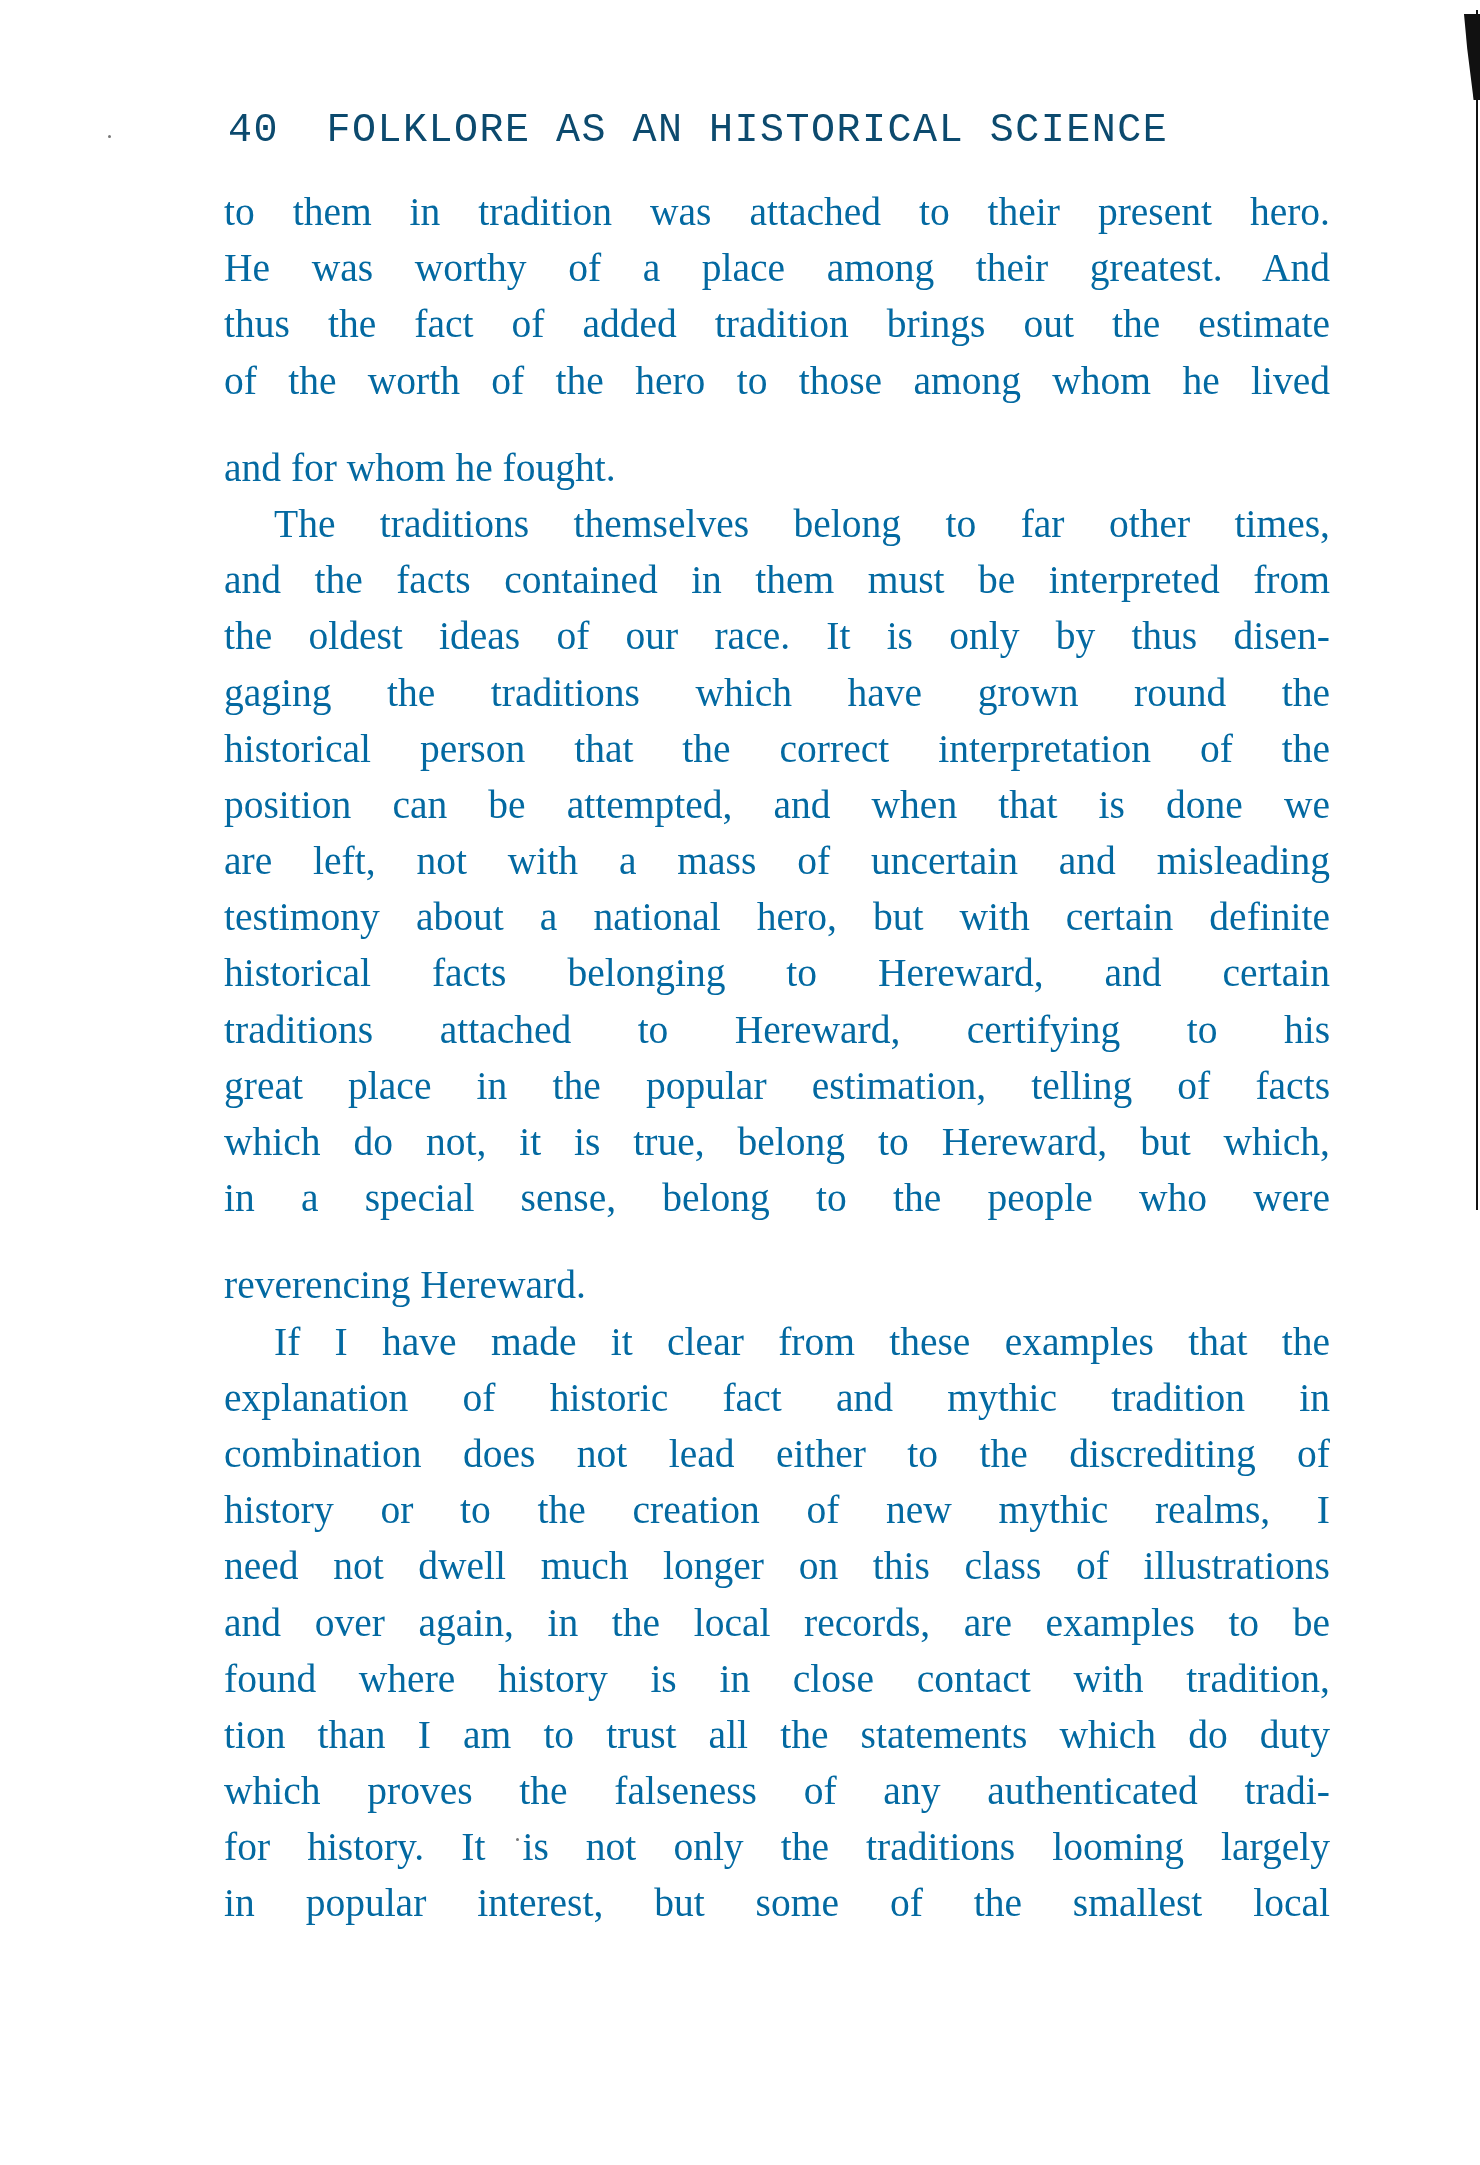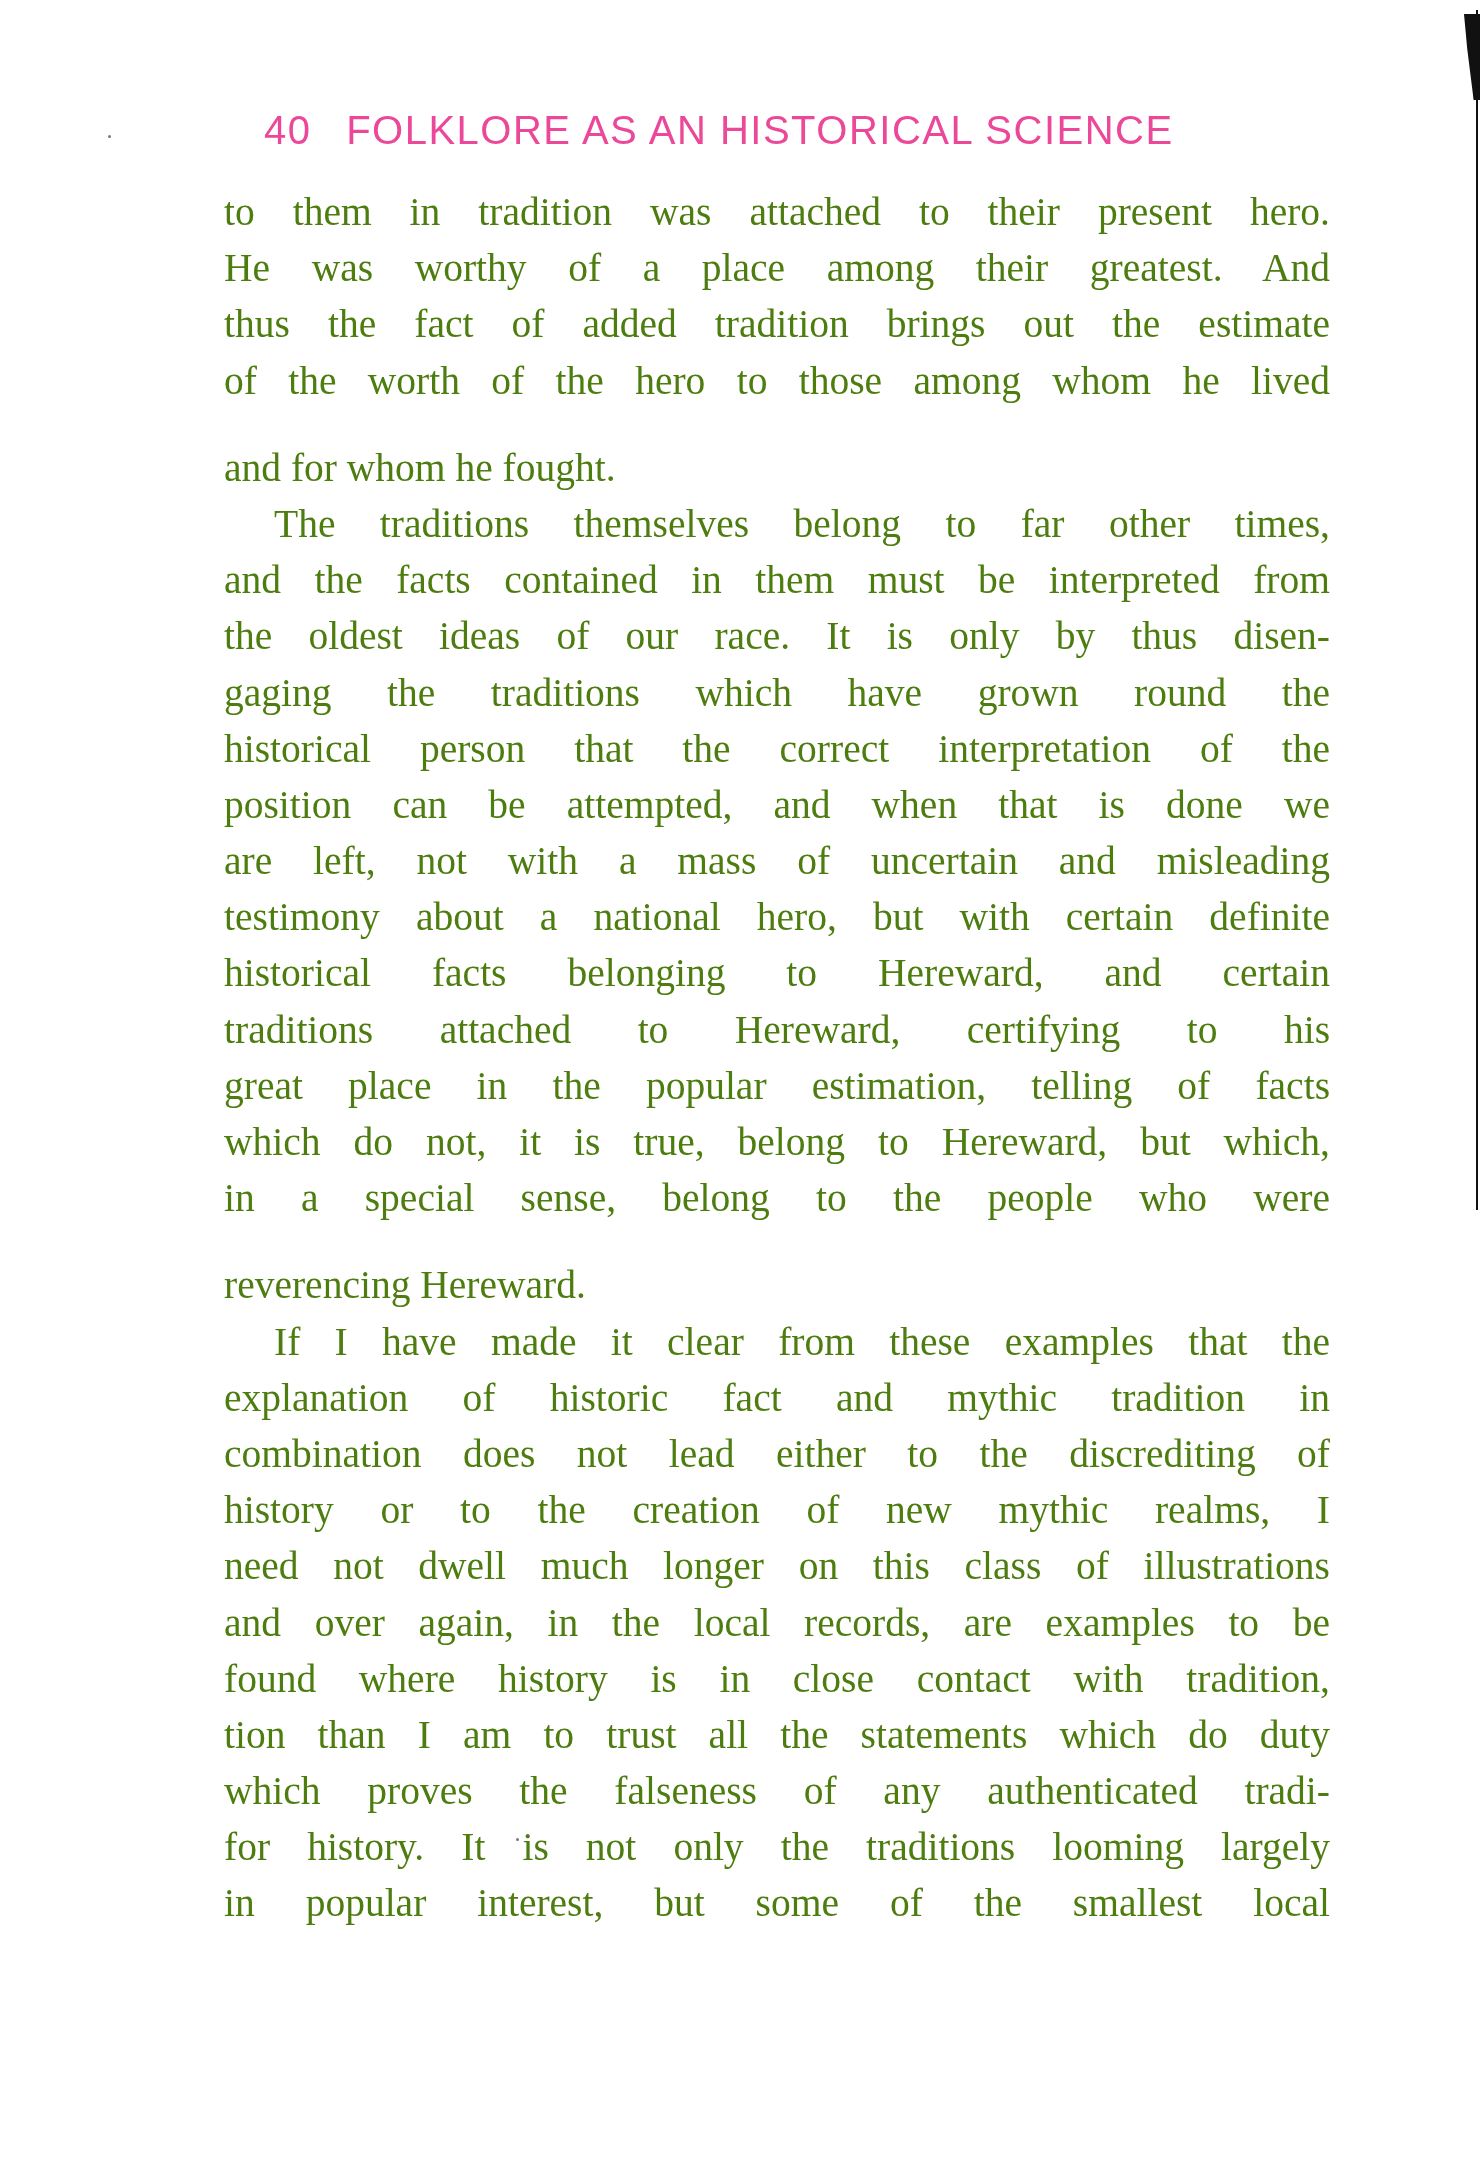--- a/index.html
+++ b/index.html
@@ -1,27 +1,27 @@
 <!DOCTYPE html>
 <html><head>
   <meta charset="utf-8">
   <style>
     html, body { margin: 0; padding: 0; background: #ffffff; }
     body { width: 1480px; height: 2165px; position: relative; overflow: hidden; }
     .page { position: absolute; left: 0; top: 0; width: 1480px; height: 2165px; background: #fff; }
     .running-head {
       position: absolute; left: 228px; top: 108px; width: 1030px;
-      font-family: Liberation Sans, sans-serif;
-      font-size: 40px; color: #ec4899; letter-spacing: 1.5px; white-space: nowrap; margin-left: 36px;
+      font-family: Liberation Mono, monospace;
+      font-size: 40px; color: #0c4a6e; letter-spacing: 1.5px; white-space: nowrap;
     }
     .running-head .pno { margin-right: 22px; }
     .text-block {
       position: absolute; left: 224px; top: 184px; width: 1106px;
       font-family: "Liberation Serif", "DejaVu Serif", serif;
-      font-size: 39.5px; line-height: 56.2px; color: #4d7c0f;
+      font-size: 39.5px; line-height: 56.2px; color: #0369a1;
     }
     .line { display: block; text-align: justify; text-align-last: justify; white-space: nowrap; height: 56.2px; }
     .line.last { text-align-last: left; margin-top: 31px; }
     .line.indent { padding-left: 50px; }
     .scan-edge {
       position: absolute; right: 0; top: 10px; width: 8px; height: 1200px;
       background: linear-gradient(to right, transparent 0, transparent 4px, #111 4px, #111 6px, transparent 6px);
     }
     .scan-blob { position: absolute; right: 0; top: 14px; width: 16px; height: 86px; background: #111; clip-path: polygon(0 0, 100% 0, 100% 100%, 60% 100%, 20% 40%); }
     .speck { position: absolute; width: 3px; height: 3px; background: #777; border-radius: 50%; }

